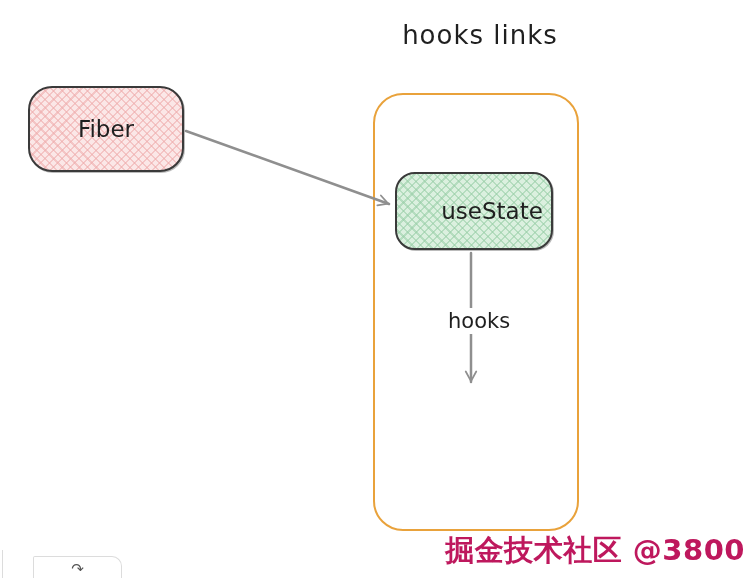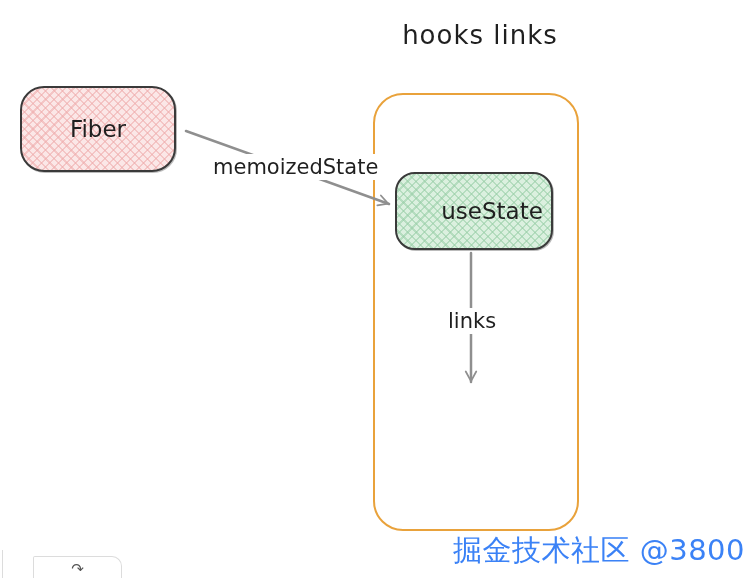--- a/index.html
+++ b/index.html
@@ -25,21 +25,21 @@
   .container-frame{
     position:absolute;left:373px;top:93px;width:202px;height:434px;
     border:2px solid var(--container-stroke);border-radius:30px;background:transparent;
   }
   .node{
     position:absolute;display:flex;align-items:center;justify-content:center;
     border:2px solid var(--node-stroke);box-sizing:border-box;
   }
   .node .node-label{font-size:23px;color:var(--text);}
   .node-fiber{
-    left:20px;top:86px;width:156px;height:86px;border-radius:24px;
+    left:28px;top:86px;width:156px;height:86px;border-radius:24px;
     background-color:var(--fiber-fill);
     background-image:
       repeating-linear-gradient(45deg,var(--fiber-hatch) 0 1.5px,transparent 1.5px 6px),
       repeating-linear-gradient(135deg,var(--fiber-hatch) 0 1.5px,transparent 1.5px 6px);
     box-shadow:1px 1px 0 rgba(60,60,60,0.35);
   }
   .node-hook{
     background-color:var(--hook-fill);
     background-image:
       repeating-linear-gradient(45deg,var(--hook-hatch) 0 1.5px,transparent 1.5px 6px),
@@ -50,22 +50,22 @@
   .node-usestate{left:395px;top:172px;width:158px;height:78px;padding-left:36px;}
   .node-useeffect{left:393px;top:390px;width:160px;height:78px;}
   .arrow-layer{position:absolute;left:0;top:0;width:749px;height:578px;pointer-events:none;}
   .edge-label{
     position:absolute;background:#ffffff;padding:1px 5px;font-size:21px;color:var(--text);
     white-space:nowrap;
   }
   .label-memoized{left:208px;top:154px;}
   .label-next{left:443px;top:308px;}
   .watermark{
-    position:absolute;right:4px;top:531px;font-size:29px;font-weight:normal;
-    color:#3b82f6;text-shadow:2px 2px 0 #ffffff,3px 3px 1px rgba(255,255,255,0.9);
+    position:absolute;right:4px;top:531px;font-size:29px;font-weight:bold;
+    color:#be185d;text-shadow:2px 2px 0 #ffffff,3px 3px 1px rgba(255,255,255,0.9);
     white-space:nowrap;letter-spacing:0.5px;
   }
   .watermark-overlay{
     position:absolute;right:2px;top:546px;font-size:19px;font-weight:bold;
     color:rgba(150,150,150,0.45);white-space:nowrap;letter-spacing:0.5px;
   }
   .panel-edge{
     position:absolute;left:2px;top:550px;width:1px;height:28px;background:var(--panel-border);
   }
   .undo-redo-panel{
@@ -104,23 +104,22 @@
 
   <div class="node node-fiber">
     <span class="node-label">Fiber</span>
   </div>
 
   <div class="node node-hook node-usestate">
     <span class="node-label">useState</span>
   </div>
 
 
-  <div class="edge-label label-memoized">memoizedState</div>
 
-  <div class="edge-label label-next">links</div>
+  <div class="edge-label label-next">hooks</div>
 
 
   <div class="watermark">掘金技术社区 @3800</div>
 
   <div class="panel-edge"></div>
 
   <div class="undo-redo-panel">
     <button class="redo-btn">↷</button>
   </div>
 

